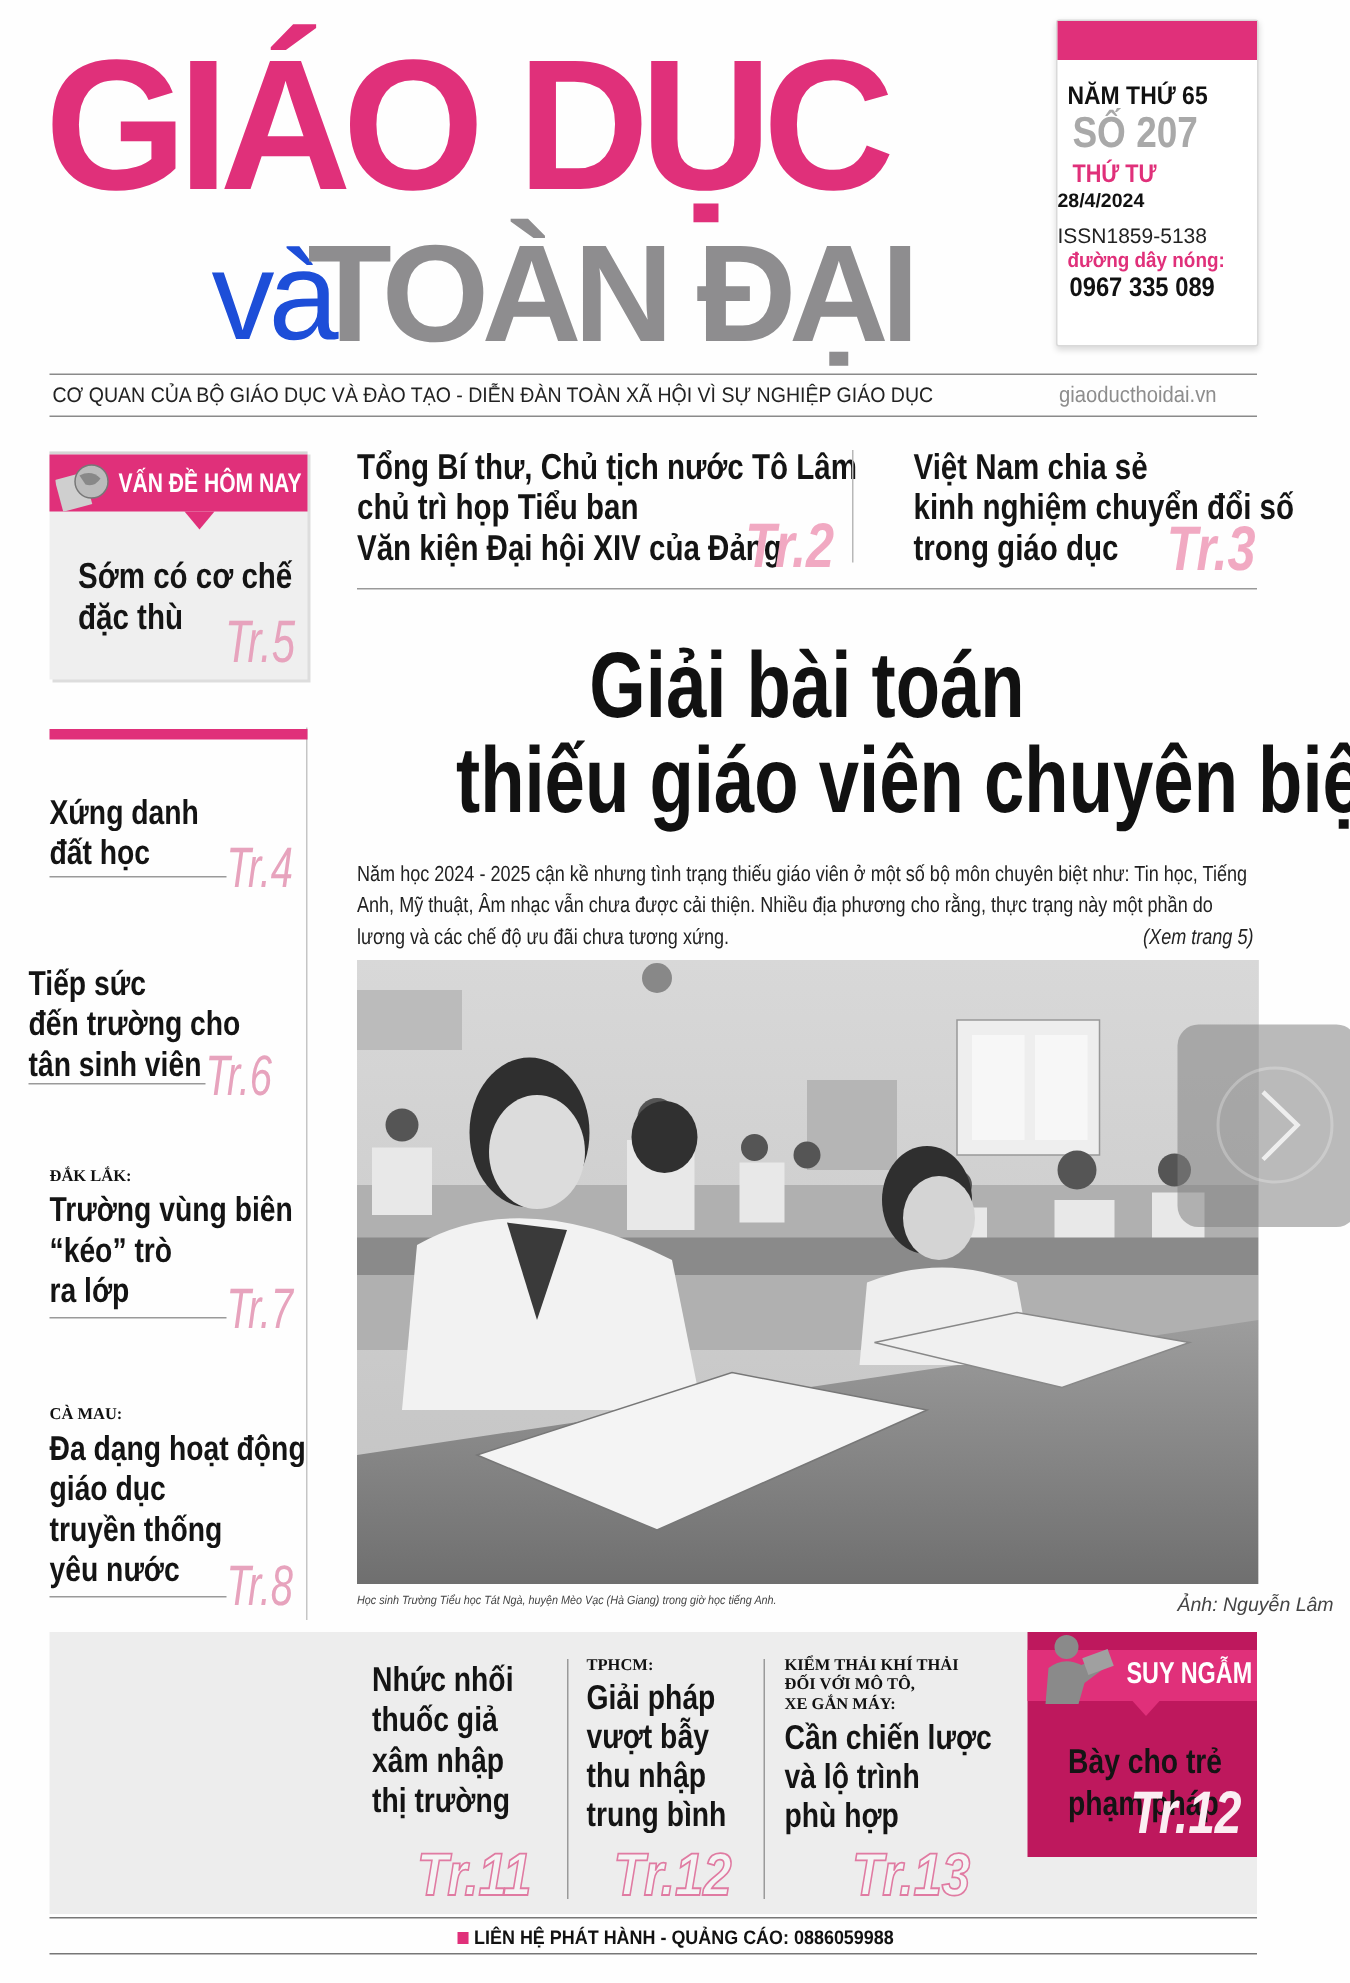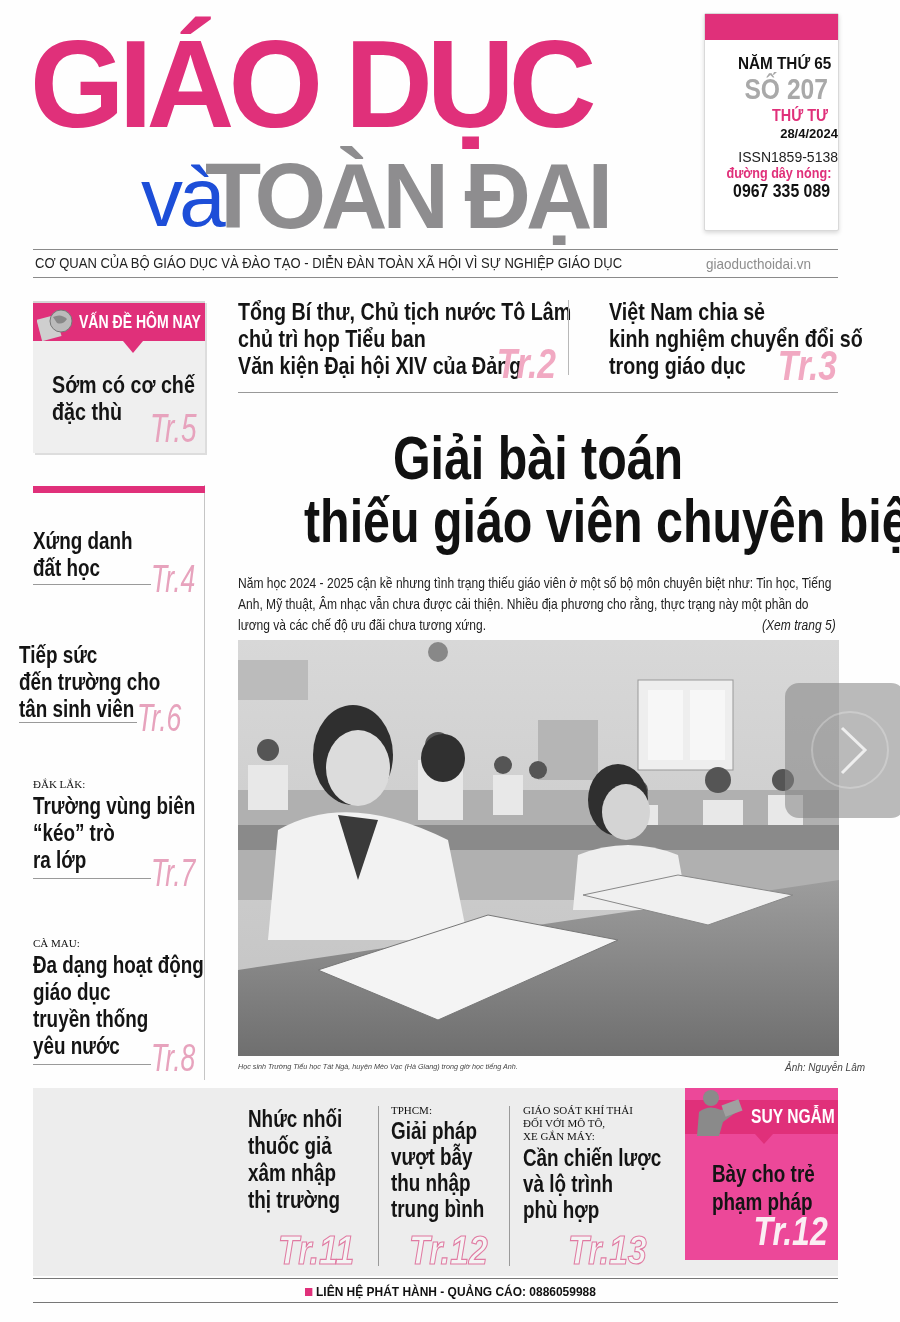--- a/index.html
+++ b/index.html
@@ -3,26 +3,26 @@
 <meta charset="utf-8">
 <style>
 *{box-sizing:border-box;margin:0;padding:0}
 html,body{width:900px;height:1322px;background:#fefefe;overflow:hidden}
 body{position:relative;font-family:"Liberation Sans",sans-serif;color:#111}
 .abs{position:absolute}
 .hl{font-family:"Liberation Sans",sans-serif;font-weight:bold;transform-origin:left top;transform:scaleX(0.82);white-space:nowrap;color:#141414}
 .tr{font-family:"Liberation Sans",sans-serif;font-style:italic;color:#e7a3bd;transform:scaleX(0.7);transform-origin:right bottom;white-space:nowrap}
 .tr-bold{font-family:"Liberation Sans",sans-serif;font-weight:bold;font-style:italic;color:#f1a9c2;transform:scaleX(0.8);transform-origin:right bottom;white-space:nowrap}
 .tr-outline{font-family:"Liberation Sans",sans-serif;font-weight:bold;font-style:italic;color:#f4f4f4;-webkit-text-stroke:1.2px #e07ba2;transform:scaleX(0.85);transform-origin:left bottom;white-space:nowrap}
-.kicker{font-family:"Liberation Serif",serif;font-weight:normal;font-size:11px;color:#111;white-space:nowrap}
+.kicker{font-family:"Liberation Serif",serif;font-weight:bold;font-size:11px;color:#111;white-space:nowrap}
 
 #logo-top{left:30px;top:22px;font-size:124px;line-height:1;font-weight:bold;color:#e0307a;letter-spacing:-6px;transform:scaleX(0.98);transform-origin:left top;white-space:nowrap}
 #logo-va{left:141px;top:155px;font-size:84px;line-height:1;font-weight:normal;color:#1d4ed8;letter-spacing:-4px}
 #logo-thoidai{left:205px;top:150px;font-size:92px;line-height:1;font-weight:bold;color:#8e8d8f;letter-spacing:-5px;white-space:nowrap}
-#issue-box{left:704px;top:13px;width:135px;height:218px;border:1px solid #d9d9d9;border-radius:2px;background:#fff;box-shadow:0 2px 4px rgba(0,0,0,0.15);text-align:right}
+#issue-box{left:704px;top:13px;width:135px;height:218px;border:1px solid #d9d9d9;border-radius:2px;background:#fff;box-shadow:0 2px 4px rgba(0,0,0,0.15);text-align:left}
 #issue-box .band{height:26px;background:#e0307a}
 #issue-year{margin-top:14px;font-size:17px;font-weight:bold;transform:scaleX(0.9)}
 #issue-no{font-size:29px;font-weight:bold;color:#a9a9a9;line-height:1.05;transform:scaleX(0.85)}
 #issue-day{font-size:17px;font-weight:bold;color:#e0307a;margin-top:2px;transform:scaleX(0.85)}
 #issue-date{font-size:13px;font-weight:bold}
 #issue-issn{font-size:14px;margin-top:8px;color:#222}
 #issue-hotline-label{font-size:14px;font-weight:bold;color:#e0307a;transform:scaleX(0.9)}
 #issue-hotline{font-size:18px;font-weight:bold;transform:scaleX(0.88)}
 .rule{background:#8a8a8a;height:1px}
 #tagline{left:35px;top:255px;font-size:14px;color:#222;white-space:nowrap;transform:scaleX(0.93);transform-origin:left top}
@@ -31,25 +31,25 @@
 #vd-box{left:33px;top:301px;width:172px;height:152px;background:#efefef;border-top:2px solid #d5d5d5;box-shadow:2px 2px 0 #ddd}
 #vd-band{position:absolute;left:0;top:0;width:172px;height:38px;background:#e0307a}
 #vd-notch{position:absolute;left:90px;top:38px;width:0;height:0;border-left:10px solid transparent;border-right:10px solid transparent;border-top:12px solid #e0307a}
 #vd-label{position:absolute;left:46px;top:9px;font-size:18px;color:#fff;font-weight:bold;transform:scaleX(0.78);transform-origin:left top;white-space:nowrap}
 #globe{position:absolute;left:4px;top:4px;width:40px;height:34px}
 .sep-v{background:#b8b8b8;width:1px}
 .underline{height:1px;background:#9a9a9a}
 
 #photo{left:238px;top:640px;width:601px;height:416px;overflow:hidden;background:#bdbdbd}
 #caption{left:238px;top:1062px;font-size:8px;font-style:italic;color:#444;transform:scaleX(0.9);transform-origin:left top;white-space:nowrap}
-#credit{left:785px;top:1062px;font-size:10px;font-style:italic;color:#444}
+#credit{left:785px;top:1062px;font-size:13px;font-style:italic;color:#444}
 
 #bottom{left:33px;top:1088px;width:805px;height:188px;background:#ededed}
 #b-black{position:absolute;left:0;top:0;width:178px;height:188px;background:#1a1819}
-#b-pink{position:absolute;left:652px;top:0;width:153px;height:172px;background:#ec4899}
+#b-pink{position:absolute;left:652px;top:0;width:153px;height:150px;background:#be185d}
 #sn-band{position:absolute;left:0;top:12px;width:153px;height:34px;background:#e0307a}
 #sn-notch{position:absolute;left:70px;top:46px;border-left:9px solid transparent;border-right:9px solid transparent;border-top:10px solid #e0307a;width:0;height:0}
 #footer{left:305px;top:1284px;font-size:13px;font-weight:bold;white-space:nowrap;transform:scaleX(0.92);transform-origin:left top}
 #footer-sq{display:inline-block;width:8px;height:8px;background:#e0307a;margin-right:4px}
 #next-btn{left:785px;top:683px;width:120px;height:135px;background:rgba(130,130,130,0.55);border-radius:14px}
 </style>
 </head>
 <body>
 
 <div class="abs" id="logo-top">GIÁO DỤC</div>
@@ -225,21 +225,21 @@
     <div class="hl" style="font-size:23px;line-height:26px;margin-top:2px">Giải pháp</div>
     <div class="hl" style="font-size:23px;line-height:26px">vượt bẫy</div>
     <div class="hl" style="font-size:23px;line-height:26px">thu nhập</div>
     <div class="hl" style="font-size:23px;line-height:26px">trung bình</div>
     <div class="abs tr-outline" style="left:18px;top:124px;font-size:40px">Tr.12</div>
   </div>
 
   <div class="abs sep-v" style="left:476px;top:18px;height:160px;background:#9a9a9a"></div>
 
   <div class="abs" style="left:490px;top:16px;width:150px;height:165px">
-    <div class="kicker" style="line-height:13px">GIÁO SOÁT KHÍ THẢI</div>
+    <div class="kicker" style="line-height:13px">KIỂM THẢI KHÍ THẢI</div>
     <div class="kicker" style="line-height:13px">ĐỐI VỚI MÔ TÔ,</div>
     <div class="kicker" style="line-height:13px">XE GẮN MÁY:</div>
     <div class="hl" style="font-size:23px;line-height:26px;margin-top:2px">Cần chiến lược</div>
     <div class="hl" style="font-size:23px;line-height:26px">và lộ trình</div>
     <div class="hl" style="font-size:23px;line-height:26px">phù hợp</div>
     <div class="abs tr-outline" style="left:45px;top:124px;font-size:40px">Tr.13</div>
   </div>
 
   <div id="b-pink">
     <div id="sn-band"></div>

